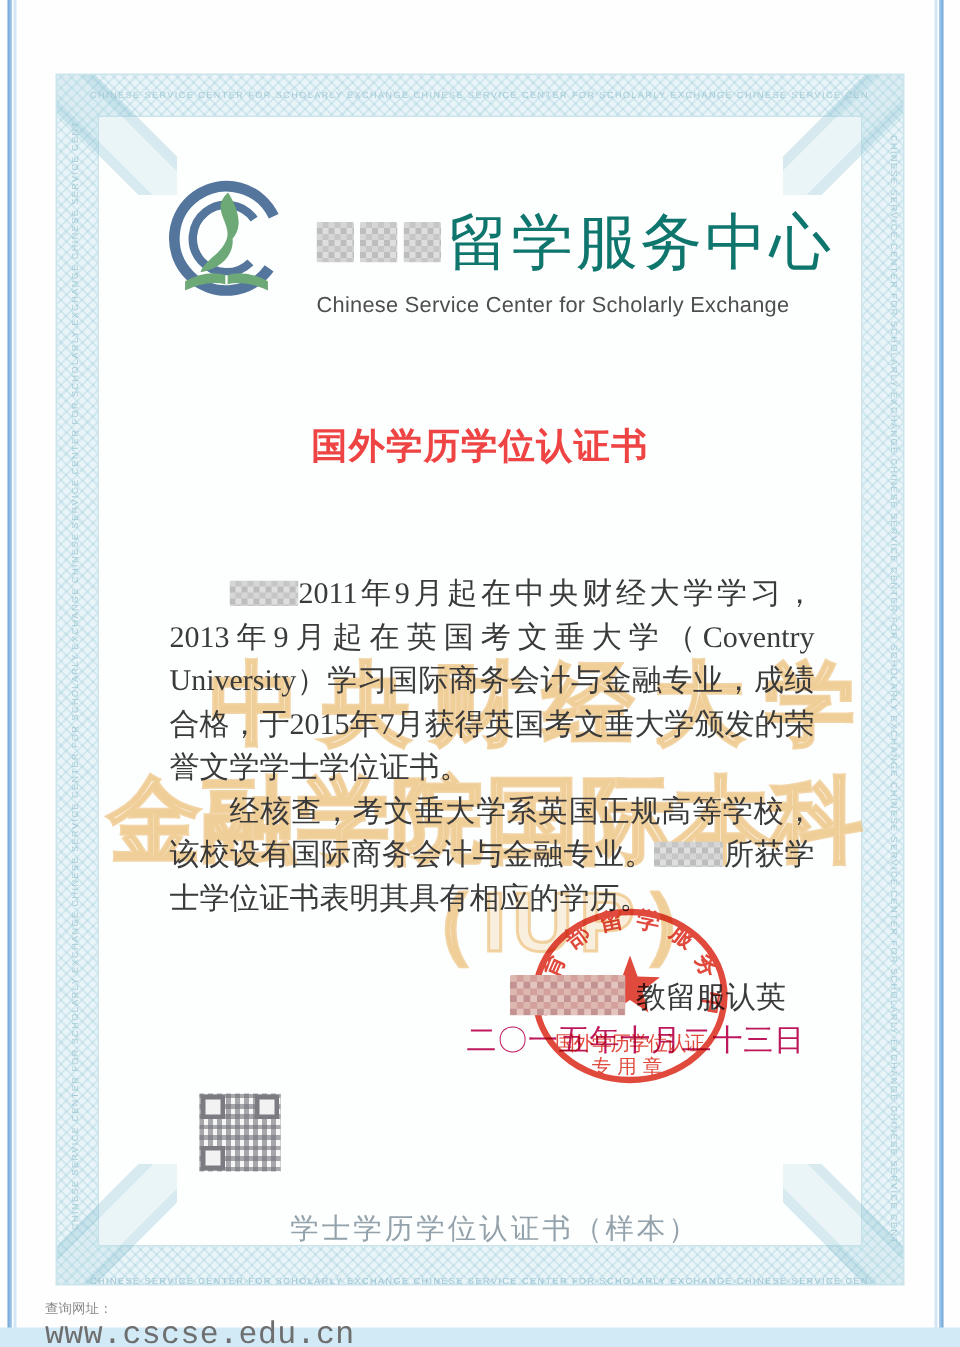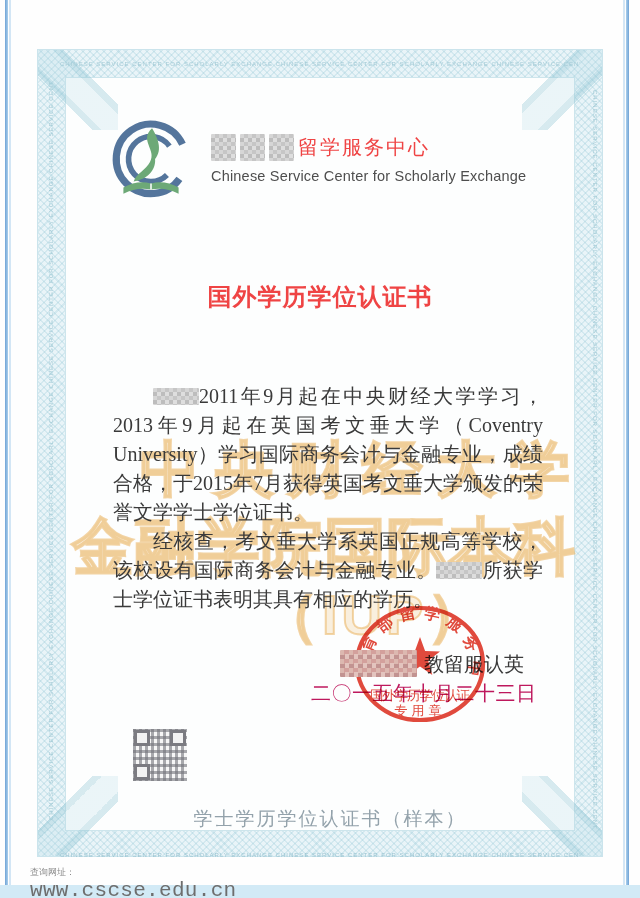--- a/index.html
+++ b/index.html
@@ -35,21 +35,21 @@
   .micro.bottom{left:60px;top:852px;width:520px;color:#9cc5d2;}
   .micro.side{width:740px;transform-origin:0 0;}
   .micro.lft{left:48px;top:820px;transform:rotate(-90deg);}
   .micro.rgt{left:598px;top:90px;transform:rotate(90deg);}
 
   
   .header{position:absolute;left:105px;top:116px;display:flex;}
   .logo{width:92px;height:90px;}
   .header-text{margin-left:14px;}
   .org-row{display:flex;align-items:center;gap:4px;margin-top:18px;}
-  .org-cn{font-size:20px;letter-spacing:2px;color:#ef4444;font-weight:500;white-space:nowrap;}
+  .org-cn{font-size:41px;letter-spacing:2px;color:#0f766e;font-weight:500;white-space:nowrap;}
   .org-en{font-family:"Liberation Sans",sans-serif;font-size:14.5px;color:#4e4e4e;
     margin-top:7px;letter-spacing:.2px;white-space:nowrap;}
 
   
   .mosaic{display:inline-block;border-radius:1px;
     background:conic-gradient(#c6c6c6 25%,#dedede 0 50%,#bdbdbd 0 75%,#d6d6d6 0);
     background-size:8px 8px;}
   .m-head{width:25px;height:27px;}
   .m-ref{width:33px;height:15px;vertical-align:-2px;}
   .m-name{height:17px;vertical-align:-2px;}

